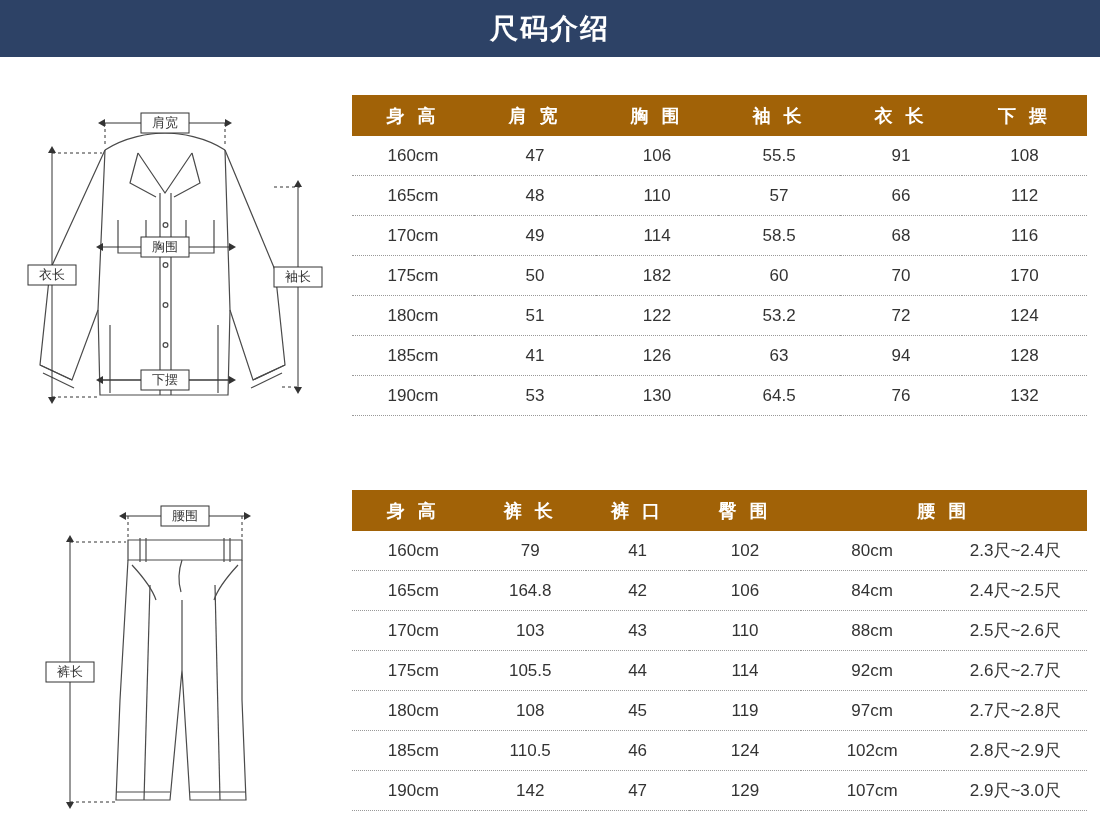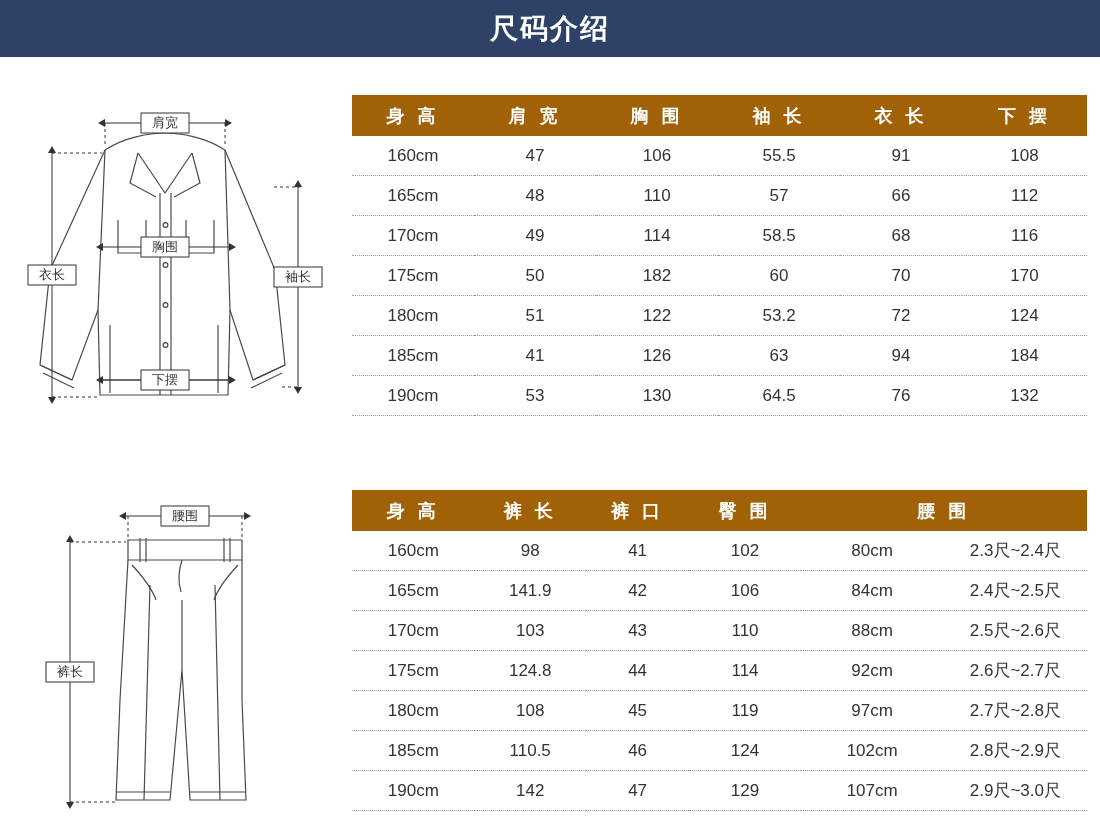--- a/index.html
+++ b/index.html
@@ -309,21 +309,21 @@
           <td>53.2</td>
           <td>72</td>
           <td>124</td>
         </tr>
         <tr>
           <td>185cm</td>
           <td>41</td>
           <td>126</td>
           <td>63</td>
           <td>94</td>
-          <td>184</td>
+          <td>128</td>
         </tr>
         <tr>
           <td>190cm</td>
           <td>53</td>
           <td>130</td>
           <td>64.5</td>
           <td>76</td>
           <td>132</td>
         </tr>
       </tbody>
@@ -337,45 +337,45 @@
           <th style="width:16.6%">身 高</th>
           <th style="width:15%">裤 长</th>
           <th style="width:14%">裤 口</th>
           <th style="width:15%">臀 围</th>
           <th style="width:39.4%" colspan="2">腰 围</th>
         </tr>
       </thead>
       <tbody>
         <tr>
           <td>160cm</td>
-          <td>98</td>
+          <td>79</td>
           <td>41</td>
           <td>102</td>
           <td>80cm</td>
           <td>2.3尺~2.4尺</td>
         </tr>
         <tr>
           <td>165cm</td>
-          <td>141.9</td>
+          <td>164.8</td>
           <td>42</td>
           <td>106</td>
           <td>84cm</td>
           <td>2.4尺~2.5尺</td>
         </tr>
         <tr>
           <td>170cm</td>
           <td>103</td>
           <td>43</td>
           <td>110</td>
           <td>88cm</td>
           <td>2.5尺~2.6尺</td>
         </tr>
         <tr>
           <td>175cm</td>
-          <td>124.8</td>
+          <td>105.5</td>
           <td>44</td>
           <td>114</td>
           <td>92cm</td>
           <td>2.6尺~2.7尺</td>
         </tr>
         <tr>
           <td>180cm</td>
           <td>108</td>
           <td>45</td>
           <td>119</td>

